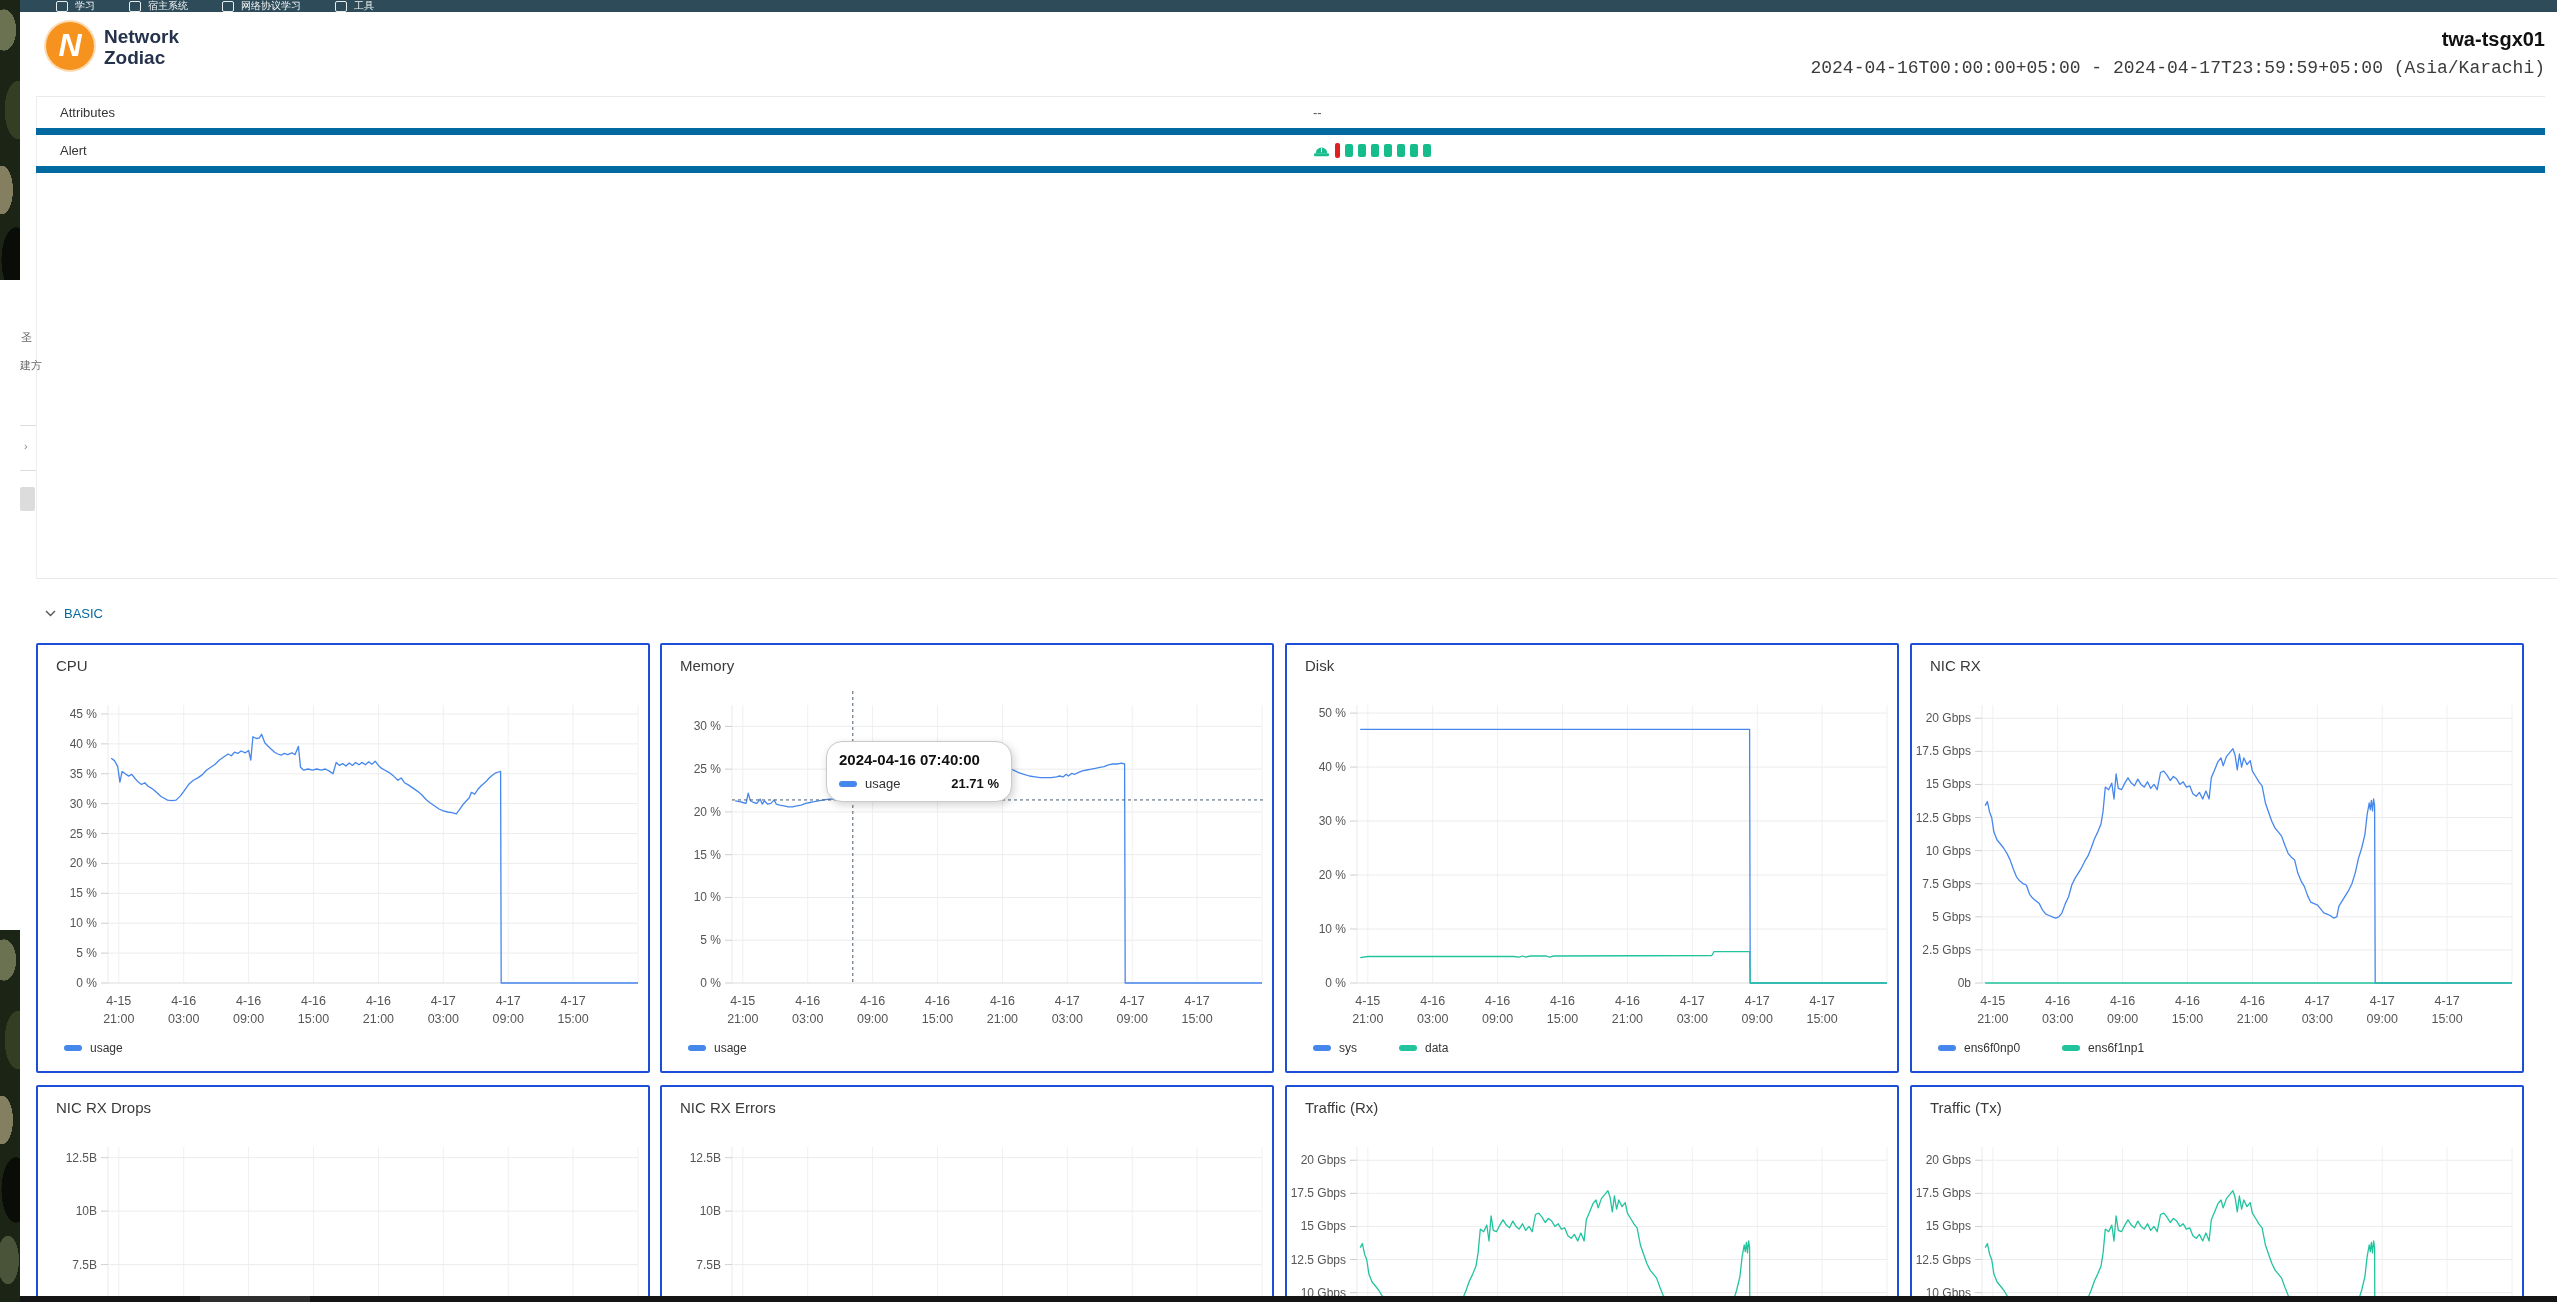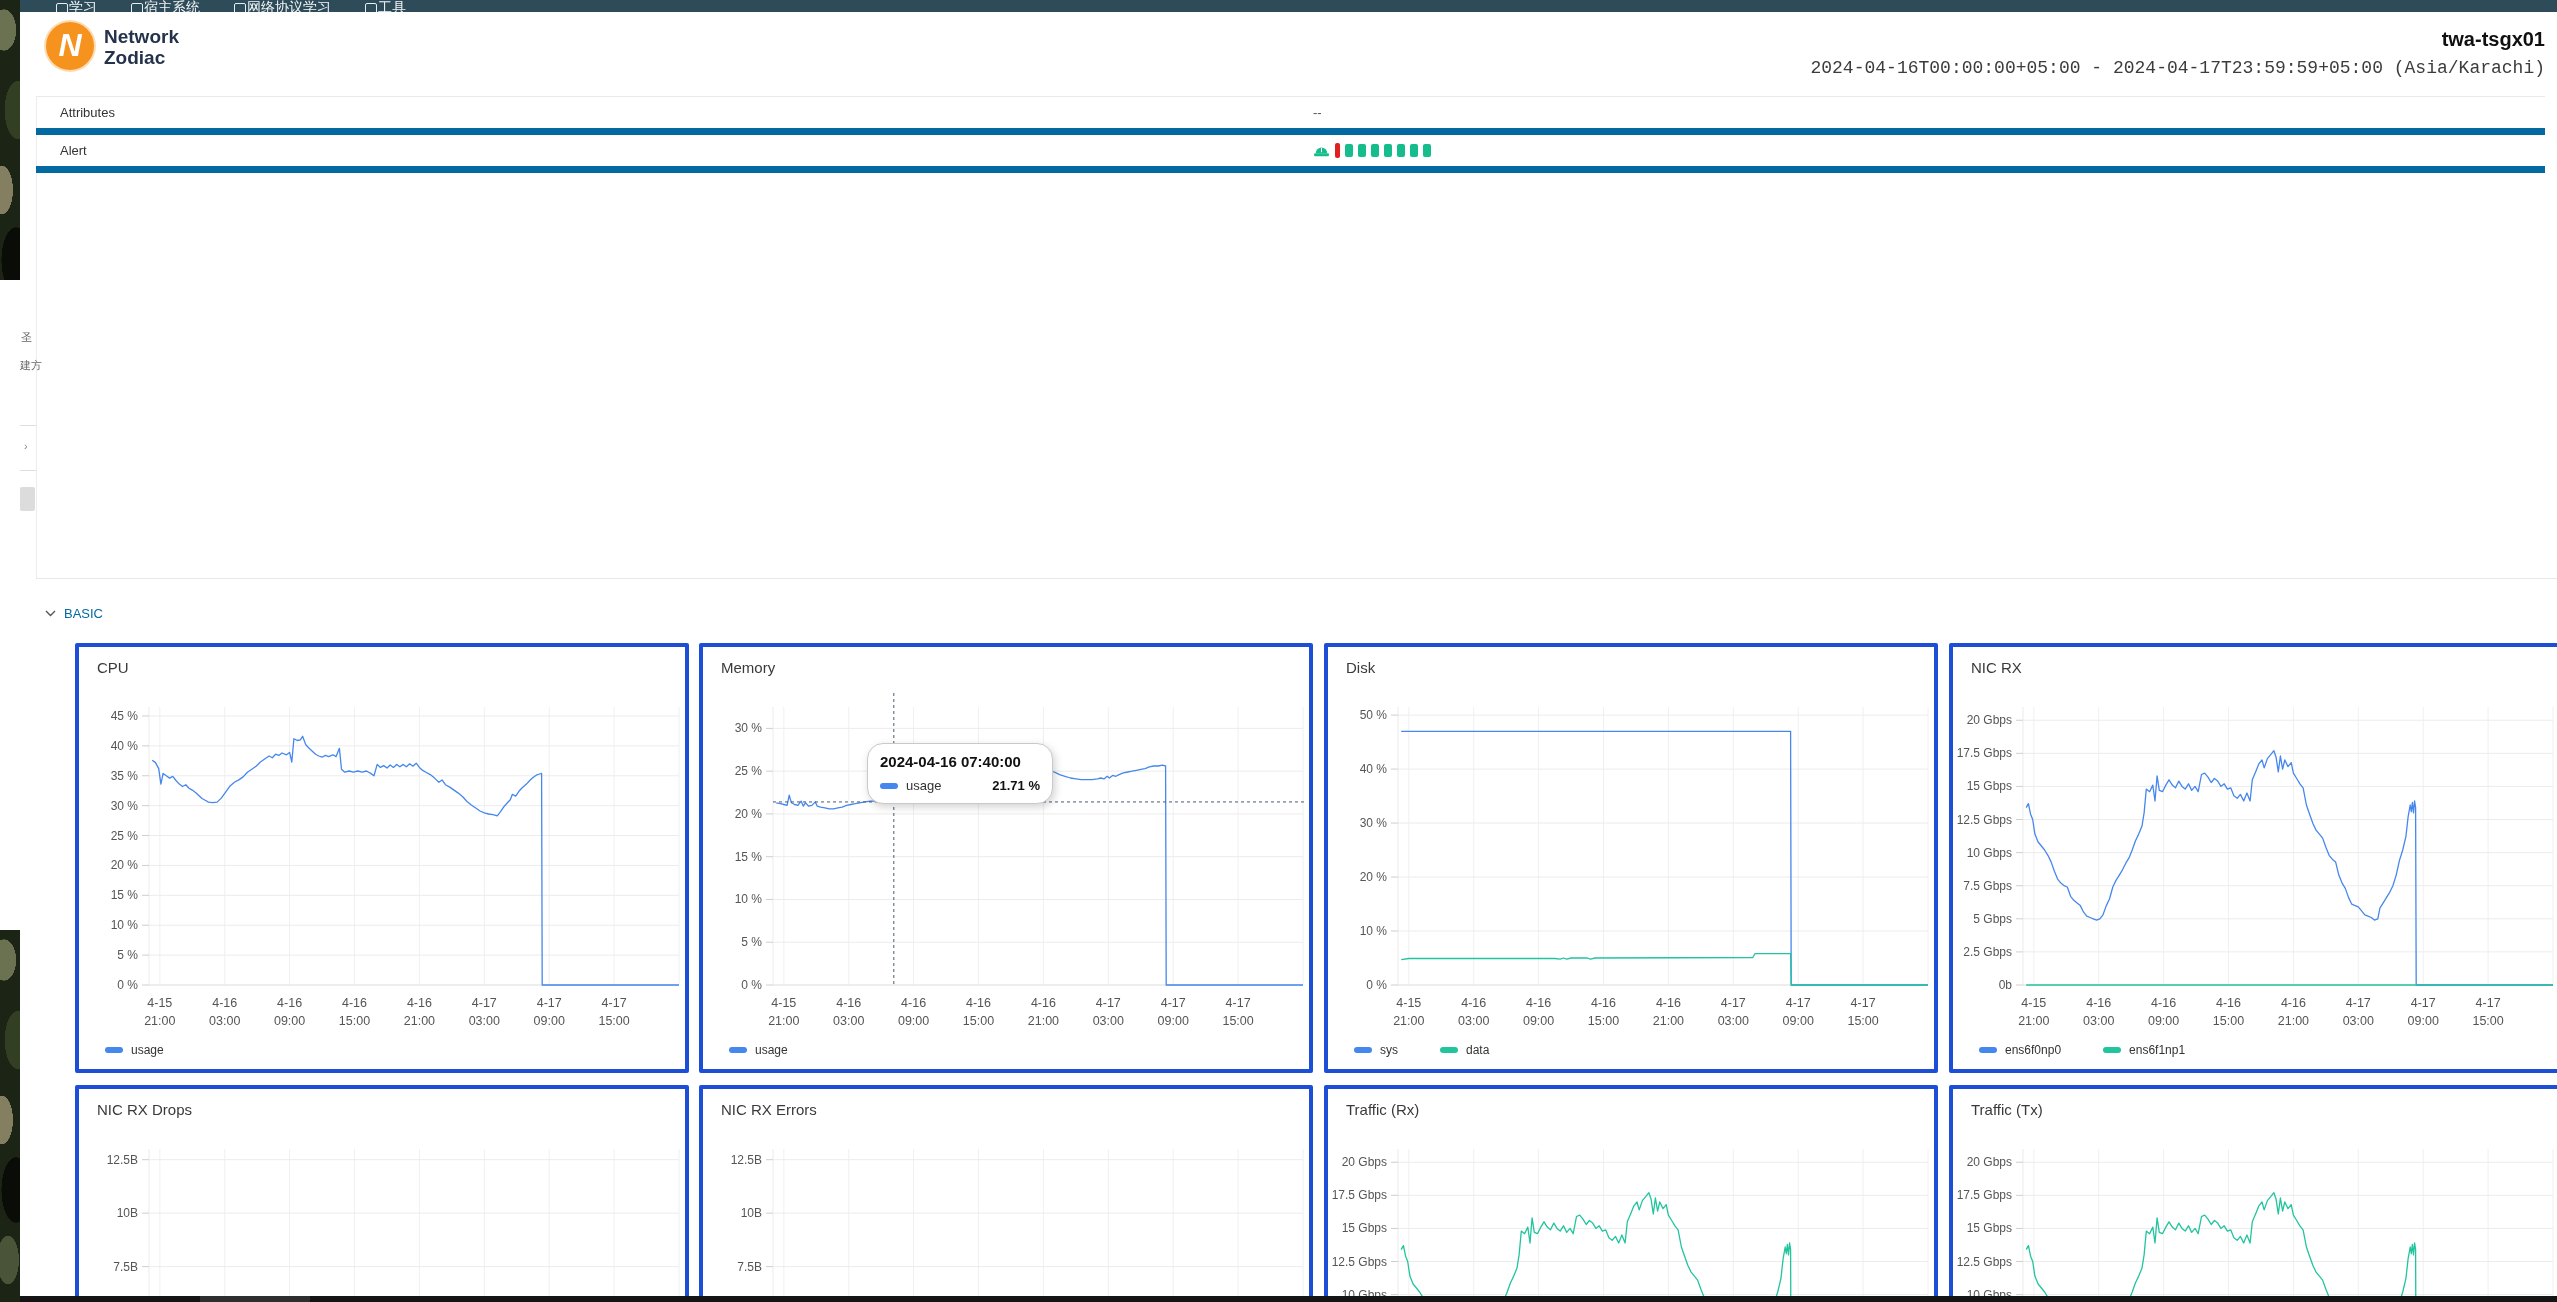--- a/index.html
+++ b/index.html
@@ -12,21 +12,21 @@
       radial-gradient(ellipse 20px 34px at 4px 30px,#6b7252 0 60%,transparent 61%),
       radial-gradient(ellipse 22px 48px at 18px 110px,#333f22 0 60%,transparent 61%),
       radial-gradient(ellipse 18px 40px at 2px 190px,#857f62 0 60%,transparent 61%),
       radial-gradient(ellipse 24px 54px at 16px 260px,#0a0c08 0 60%,transparent 61%),
       radial-gradient(ellipse 18px 40px at 8px 330px,#4a5438 0 60%,transparent 61%);}
   .wall.top{top:0;height:280px;}
   .wall.bottom{top:930px;height:372px;}
 
   
   .topbar{position:absolute;left:20px;top:0;width:2537px;height:12px;background:#2d4b59;overflow:hidden;display:flex;align-items:flex-start;padding-left:36px;gap:34px;box-sizing:border-box;}
-  .bm-item{display:flex;align-items:center;gap:1px;color:#f2f5f6;font-size:14px;margin-top:-1px;}
+  .bm-item{display:flex;align-items:center;gap:7px;color:#f2f5f6;font-size:10px;margin-top:-1px;}
   .bm-ic{width:10px;height:9px;border:1.6px solid #e8edf0;border-radius:2px;display:inline-block;}
 
   
   .page{position:absolute;left:20px;top:12px;width:2537px;height:1290px;background:#fff;}
 
   .logo-circle{position:absolute;left:26px;top:10px;width:48px;height:48px;border-radius:50%;background:#f6921e;box-shadow:0 0 0 2px #fcdcb5;display:flex;align-items:center;justify-content:center;}
   .logo-n{color:#fff;font-size:32px;font-weight:bold;font-style:italic;line-height:1;transform:translateY(-1px);}
   .brand{position:absolute;left:84px;top:14px;font-size:19px;font-weight:bold;color:#25324b;line-height:21px;}
   .host-title{position:absolute;right:12px;top:16px;font-size:20px;font-weight:bold;color:#101010;text-align:right;}
   .time-range{position:absolute;right:12px;top:46px;font-size:18px;color:#3c3c3c;text-align:right;font-family:Liberation Mono, monospace;}
@@ -36,21 +36,21 @@
   .info-label{padding-left:24px;font-size:13px;color:#333;}
   .info-value{position:absolute;left:1277px;display:flex;align-items:center;gap:5px;font-size:13px;color:#555;}
   .left-border{position:absolute;left:16px;top:84px;width:1px;height:482px;background:#ededed;}
   .bar{display:inline-block;border-radius:2px;}
   .bar.red{width:5px;height:15px;background:#e02020;}
   .bar.green{width:8px;height:13px;background:#16bd8c;}
 
   .section-divider{position:absolute;left:16px;top:566px;width:2521px;height:1px;background:#e8e8e8;}
   .section-head{position:absolute;left:25px;top:594px;display:flex;align-items:center;gap:8px;font-size:13px;color:#0369a1;cursor:pointer;}
 
-  .chart-card{position:absolute;width:614px;height:430px;background:#fff;border:4px solid #1d4ed8;border-radius:2px;box-sizing:border-box;margin-left:39px;}
+  .chart-card{position:absolute;width:614px;height:430px;background:#fff;border:2px solid #1d4ed8;border-radius:2px;box-sizing:border-box;}
   .chart-title{position:absolute;left:18px;top:12px;font-size:15px;color:#3a3a3a;}
   .legend{position:absolute;left:26px;top:396px;display:flex;gap:42px;align-items:center;}
   .legend-item{display:flex;align-items:center;gap:8px;font-size:12px;color:#333;}
   .legend-pill{width:18px;height:6px;border-radius:3px;display:inline-block;}
 
   .mem-tooltip{position:absolute;left:164px;top:96px;width:186px;background:#fff;border:1px solid #c9c9c9;border-radius:16px;box-shadow:2px 3px 8px rgba(0,0,0,.18);padding:9px 12px 10px 12px;box-sizing:border-box;z-index:5;}
   .mem-tooltip .tt-title{font-size:15px;font-weight:bold;color:#111;margin-bottom:8px;}
   .tt-row{display:flex;align-items:center;gap:8px;font-size:13px;color:#333;}
   .tt-val{margin-left:auto;font-weight:bold;color:#111;}
 

